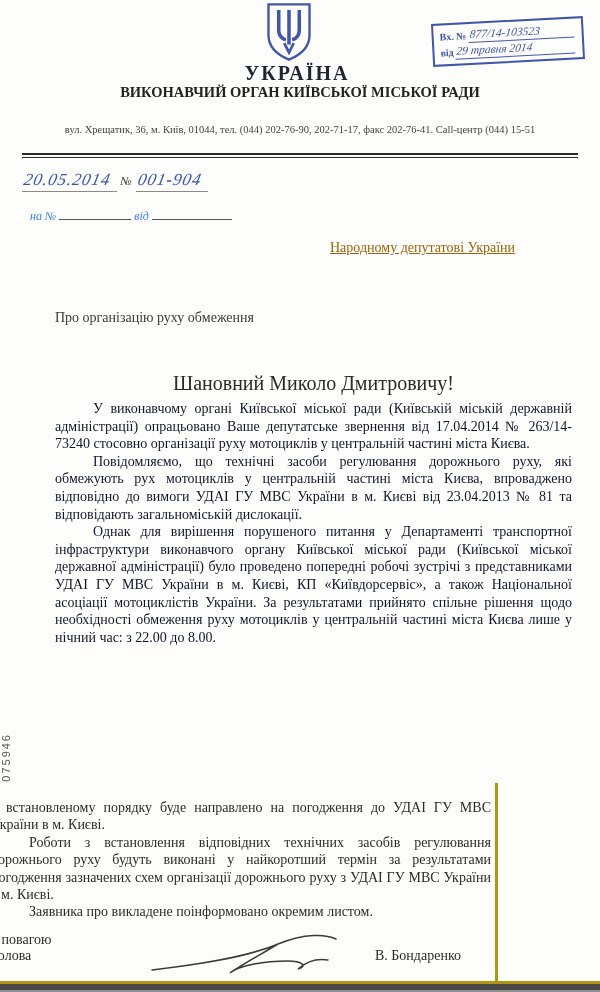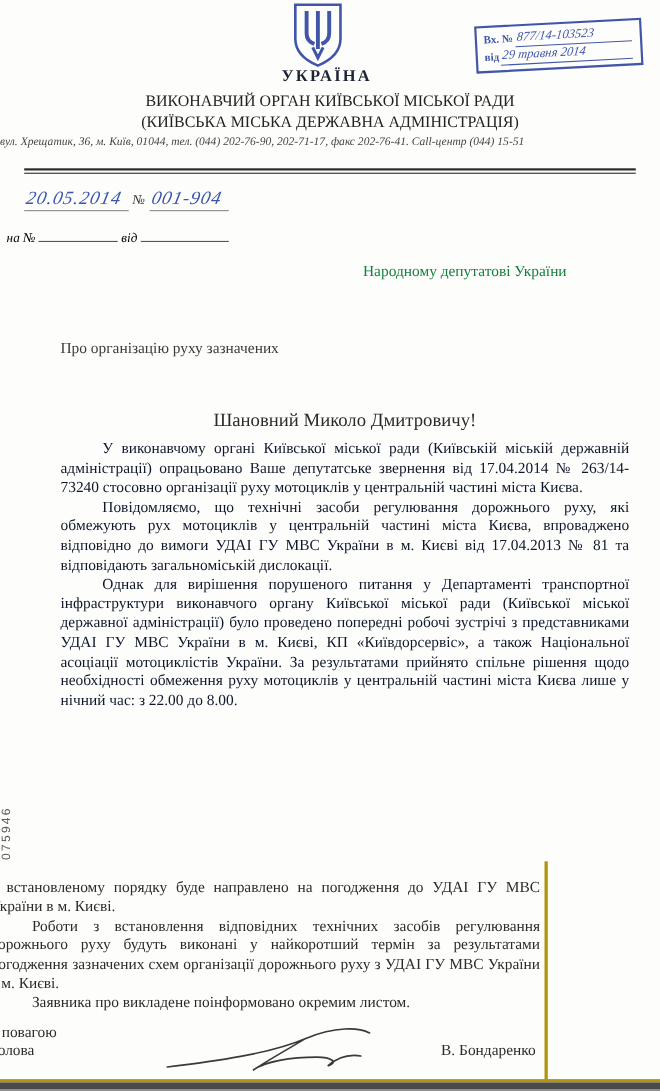--- a/index.html
+++ b/index.html
@@ -7,69 +7,69 @@
   body {
     position:relative; width:600px; height:992px;
     background:#fdfdfc; overflow:hidden;
     font-family:"Liberation Serif", serif; color:#2e2e2e;
   }
   .abs { position:absolute; }
 
   
   .emblem { left:265px; top:2px; width:48px; height:60px; }
   .country { left:0; top:62px; width:594px; text-align:center;
-    font-weight:bold; font-size:15px; letter-spacing:2px; color:#1d2433; }
+    font-weight:bold; font-size:20px; letter-spacing:2px; color:#1d2433; }
   .orgname { left:0; top:83px; width:600px; text-align:center;
-    font-weight:normal; font-size:14.5px; line-height:19px; color:#222; }
-  .addr { left:0; top:123px; width:600px; 
-    font-style:italic; font-size:10.5px; line-height:14px; color:#444; }
+    font-weight:bold; font-size:14.5px; line-height:19px; color:#222; }
+  .addr { left:0; top:123px; width:600px; text-align:center;
+    font-size:10.5px; line-height:14px; color:#444; }
   .rule { left:22px; top:153px; width:556px; height:5px;
     border-top:2px solid #2b2b2b; border-bottom:1px solid #2b2b2b; }
 
   
   .stamp { right:16px; top:20px; width:152px; padding:3px 6px 4px 6px;
     border:2px solid #4156a8; transform:rotate(-3deg); color:#4156a8; }
   .stamp-row { display:flex; align-items:flex-end; font-size:10px; line-height:15px; }
   .stamp-label { font-weight:bold; white-space:nowrap; }
   .stamp-value { flex:1; margin-left:3px; border-bottom:1px solid #4156a8;
     font-size:11.5px; font-style:italic; transform:skewX(-10deg);
     white-space:nowrap; overflow:hidden; }
 
   
   .refline { left:22px; top:170px; font-size:17px; color:#3b55ad; }
   .hand { font-style:italic; transform:skewX(-12deg); display:inline-block;
     letter-spacing:1px; color:#3b55ad; }
   .ref-blank { border-bottom:1px solid #8a8a8a; display:inline-block;
     padding:0 6px 1px 2px; }
   .no-sign { color:#333; font-size:12px; font-style:italic; margin:0 4px; }
-  .naline { left:6px; top:208px; font-size:12px; font-style:italic; color:#000000; }
+  .naline { left:30px; top:208px; font-size:12px; font-style:italic; color:#3b82f6; }
   .blank { display:inline-block; border-bottom:1px solid #555; height:12px; }
 
   
-  .recipient { left:330px; top:238px; font-size:14px; line-height:19px; color:#15803d; }
+  .recipient { left:330px; top:238px; font-size:14px; line-height:19px; color:#a16207;text-decoration:underline; }
   .subject { left:55px; top:308px; font-size:14px; line-height:19px; color:#3a3a3a; }
-  .salutation { left:55px; top:372px; width:517px; text-align:center; font-size:17px; color:#2b2b2b; }
+  .salutation { left:55px; top:372px; width:517px; text-align:center; font-size:20px; color:#2b2b2b; }
 
   .bodytext { left:55px; top:400px; width:517px; font-size:14px;
     line-height:17.6px; text-align:justify; color:#0f172a; }
   .bodytext p { text-indent:38px; }
 
   
   .docket { left:0px; top:733px; writing-mode:vertical-rl; transform:rotate(180deg);
     font-size:11px; letter-spacing:2px; color:#5a5a5a;
     font-family:"Liberation Sans", sans-serif; }
 
   
   .p2text { left:-9px; top:799px; width:500px; font-size:14px;
     line-height:17.4px; text-align:justify; color:#2b2b2b; }
   .p2text p.ind { text-indent:38px; }
   .closing { margin-top:10px; text-align:left; }
   .signrow { left:-9px; top:948px; width:500px; display:flex;
     justify-content:space-between; align-items:flex-end; font-size:14px; color:#2b2b2b; }
-  .signname { margin-right:4px; }
+  .signname { margin-right:30px; }
   .sig-svg { position:absolute; left:150px; top:930px; }
 
   
   .vline-yellow { left:495px; top:783px; width:3px; height:200px; background:#b2950f; }
   .hline-yellow { left:0; top:981px; width:600px; height:3px; background:#b2950f; }
   .bottombar { left:0; top:984px; width:600px; height:8px; background:#4a4a4a;
     border-bottom:2px solid #8f8f8f; }
 </style>
 </head>
 <body>
@@ -79,21 +79,20 @@
     <path d="M4 3 H56 V42 Q56 62 30 73 Q4 62 4 42 Z" fill="none" stroke="#4156a8" stroke-width="3"></path>
     <path d="M17 10 v26 q0 9 9 12" fill="none" stroke="#4156a8" stroke-width="4.5"></path>
     <path d="M43 10 v26 q0 9 -9 12" fill="none" stroke="#4156a8" stroke-width="4.5"></path>
     <path d="M30 10 v44" fill="none" stroke="#4156a8" stroke-width="4.5"></path>
     <path d="M24 52 L30 64 L36 52" fill="none" stroke="#4156a8" stroke-width="3.5"></path>
   </svg>
 </div>
 <div class="abs country">УКРАЇНА</div>
 <div class="abs orgname">
   <div>ВИКОНАВЧИЙ ОРГАН КИЇВСЬКОЇ МІСЬКОЇ РАДИ</div>
-  <div>(КИЇВСЬКА МІСЬКА ДЕРЖАВНА АДМІНІСТРАЦІЯ)</div>
 </div>
 <div class="abs addr">
   <div>вул. Хрещатик, 36, м. Київ, 01044, тел. (044) 202-76-90, 202-71-17, факс 202-76-41. Call-центр (044) 15-51</div>
 </div>
 <div class="abs rule"></div>
 
 <div class="abs stamp">
   <div class="stamp-row">
     <span class="stamp-label">Вх. №</span>
     <span class="stamp-value">877/14-103523</span>
@@ -112,28 +111,28 @@
   <span class="blank" style="width:72px"></span>
   <span>від</span>
   <span class="blank" style="width:80px"></span>
 </div>
 
 <div class="abs recipient">
   <div>Народному депутатові України</div>
 </div>
 
 <div class="abs subject">
-  <div>Про організацію руху зазначених</div>
+  <div>Про організацію руху обмеження</div>
 </div>
 
 <div class="abs salutation">Шановний Миколо Дмитровичу!</div>
 
 <div class="abs bodytext">
   <p>У виконавчому органі Київської міської ради (Київській міській державній адміністрації) опрацьовано Ваше депутатське звернення від 17.04.2014 № 263/14-73240 стосовно організації руху мотоциклів у центральній частині міста Києва.</p>
-  <p>Повідомляємо, що технічні засоби регулювання дорожнього руху, які обмежують рух мотоциклів у центральній частині міста Києва, впроваджено відповідно до вимоги УДАІ ГУ МВС України в м. Києві від 17.04.2013 № 81 та відповідають загальноміській дислокації.</p>
+  <p>Повідомляємо, що технічні засоби регулювання дорожнього руху, які обмежують рух мотоциклів у центральній частині міста Києва, впроваджено відповідно до вимоги УДАІ ГУ МВС України в м. Києві від 23.04.2013 № 81 та відповідають загальноміській дислокації.</p>
   <p>Однак для вирішення порушеного питання у Департаменті транспортної інфраструктури виконавчого органу Київської міської ради (Київської міської державної адміністрації) було проведено попередні робочі зустрічі з представниками УДАІ ГУ МВС України в м. Києві, КП «Київдорсервіс», а також Національної асоціації мотоциклістів України. За результатами прийнято спільне рішення щодо необхідності обмеження руху мотоциклів у центральній частині міста Києва лише у нічний час: з 22.00 до 8.00.</p>
 </div>
 
 <div class="abs docket">075946</div>
 
 <div class="abs p2text">
   <p>у встановленому порядку буде направлено  на погодження до УДАІ ГУ МВС України в м. Києві.</p>
   <p class="ind">Роботи з встановлення відповідних технічних засобів регулювання дорожнього руху будуть виконані у найкоротший термін за результатами погодження зазначених схем організації дорожнього руху з УДАІ ГУ МВС України в м. Києві.</p>
   <p class="ind">Заявника про викладене поінформовано окремим листом.</p>
   <p class="closing">З повагою</p>

